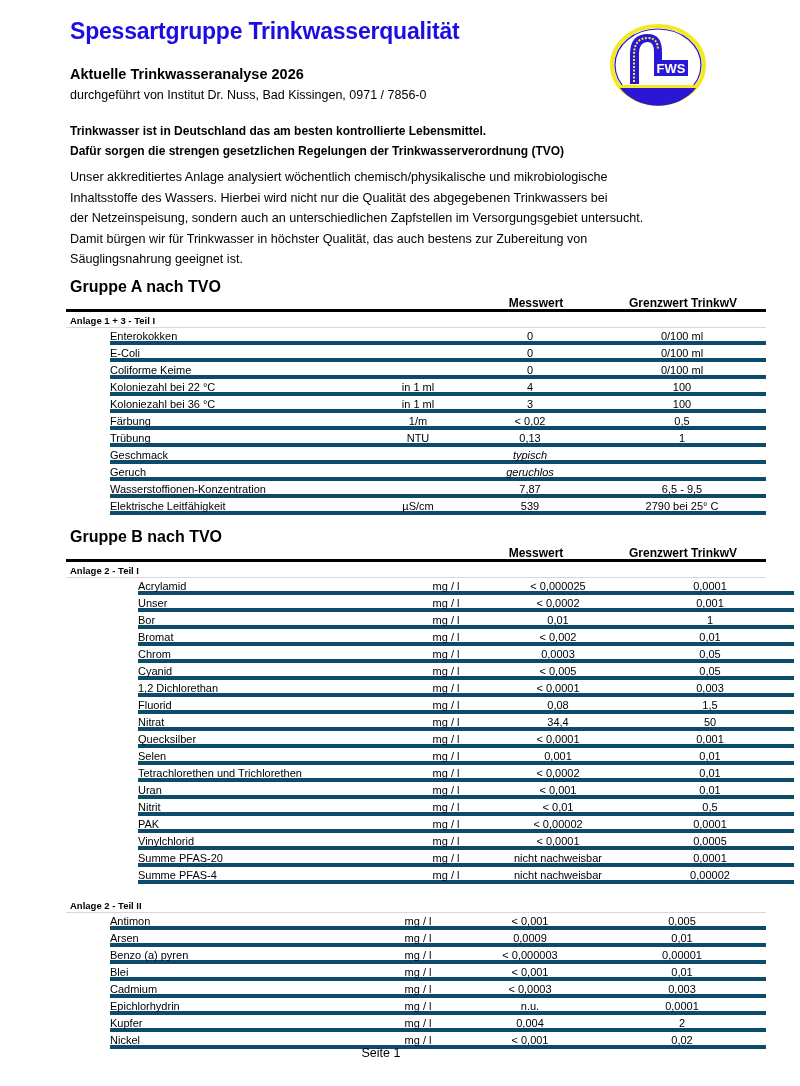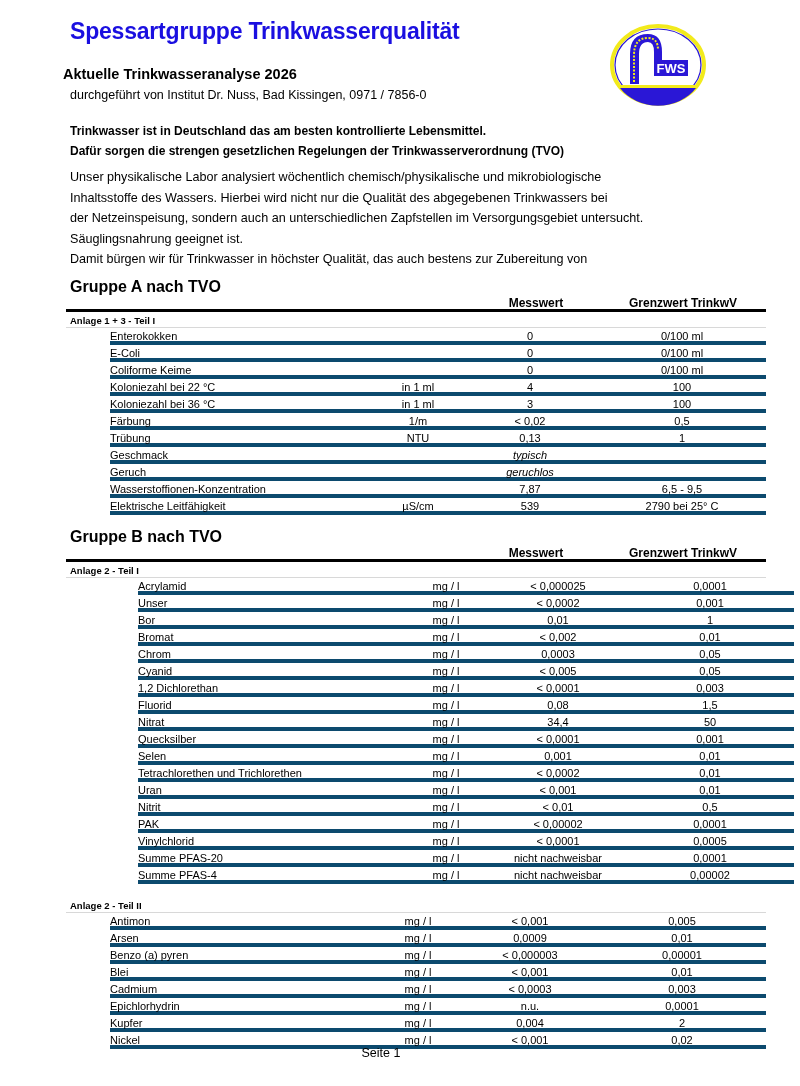--- a/index.html
+++ b/index.html
@@ -1,20 +1,20 @@
 <!DOCTYPE html>
 <html><head>
 <meta charset="utf-8">
 <style>
   * { box-sizing: border-box; margin: 0; padding: 0; }
   html, body { width: 800px; height: 1086px; background: #ffffff; }
   body { font-family: "Liberation Sans", sans-serif; color: #000; position: relative; overflow: hidden; }
 
   .title { position: absolute; left: 70px; top: 18px; font-size: 23px; font-weight: bold; color: #1a0fe0; letter-spacing: -0.2px; }
-  .subtitle { position: absolute; left: 63px; top: 66px; font-size: 14.5px; font-weight: bold; }
+  .subtitle { position: absolute; left: 70px; top: 66px; font-size: 14.5px; font-weight: bold; }
   .lab { position: absolute; left: 70px; top: 88px; font-size: 12.5px; }
 
   .logo { position: absolute; left: 608px; top: 24px; width: 100px; height: 82px; }
 
   .intro-bold { position: absolute; left: 70px; top: 121px; font-size: 12px; font-weight: bold; line-height: 20px; }
   .intro { position: absolute; left: 70px; top: 167px; font-size: 12.6px; line-height: 20.6px; width: 680px; }
 
   .group-title { position: absolute; left: 70px; font-size: 16px; font-weight: bold; }
   .col-head { position: absolute; font-size: 12px; font-weight: bold; text-align: center; }
   .head-rule { position: absolute; left: 66px; width: 700px; height: 3px; background: #000; }
@@ -50,25 +50,25 @@
     <rect x="46" y="36" width="34" height="16" fill="#2a17d6"></rect>
     <text x="63" y="49" text-anchor="middle" font-family="Liberation Sans, sans-serif" font-weight="bold" font-size="13" fill="#ffffff">FWS</text>
   </svg>
 </div>
 
 <div class="intro-bold">
   <div>Trinkwasser ist in Deutschland das am besten kontrollierte Lebensmittel.</div>
   <div>Dafür sorgen die strengen gesetzlichen Regelungen der Trinkwasserverordnung (TVO)</div>
 </div>
 <div class="intro">
-  <div>Unser physikalische Labor analysiert wöchentlich chemisch/physikalische und mikrobiologische</div>
+  <div>Unser akkreditiertes Anlage analysiert wöchentlich chemisch/physikalische und mikrobiologische</div>
   <div>Inhaltsstoffe des Wassers. Hierbei wird nicht nur die Qualität des abgegebenen Trinkwassers bei</div>
   <div>der Netzeinspeisung, sondern auch an unterschiedlichen Zapfstellen im Versorgungsgebiet untersucht.</div>
+  <div>Damit bürgen wir für Trinkwasser in höchster Qualität, das auch bestens zur Zubereitung von</div>
   <div>Säuglingsnahrung geeignet ist.</div>
-  <div>Damit bürgen wir für Trinkwasser in höchster Qualität, das auch bestens zur Zubereitung von</div>
 </div>
 
 <div class="group-title" style="top:278px;">Gruppe A nach TVO</div>
 <div class="col-head" style="left:486px; width:100px; top:296px;">Messwert</div>
 <div class="col-head" style="left:618px; width:130px; top:296px;">Grenzwert TrinkwV</div>
 <div class="head-rule" style="top:309px;"></div>
 <div class="section-label" style="top:315px;">Anlage 1 + 3 - Teil I</div>
 <div class="section-rule" style="top:327px;"></div>
 <div class="rows" style="top:328px;">
     <div class="row">

